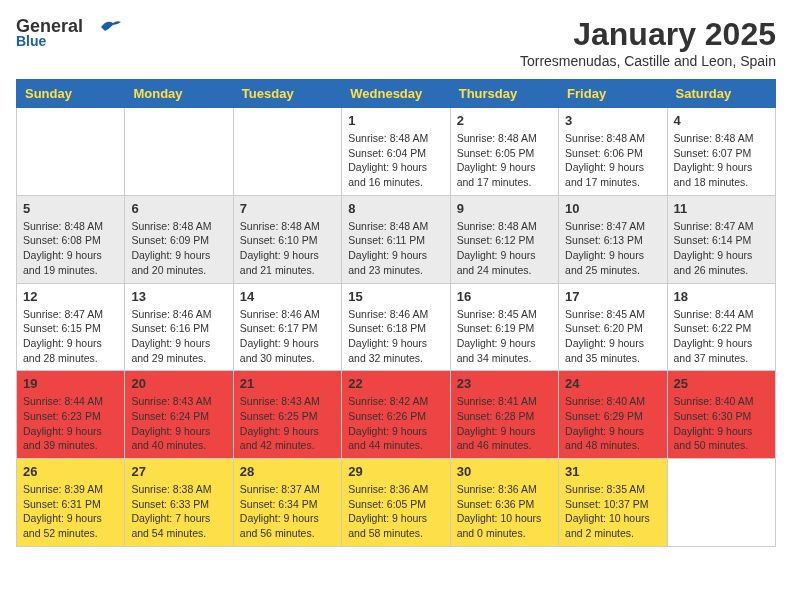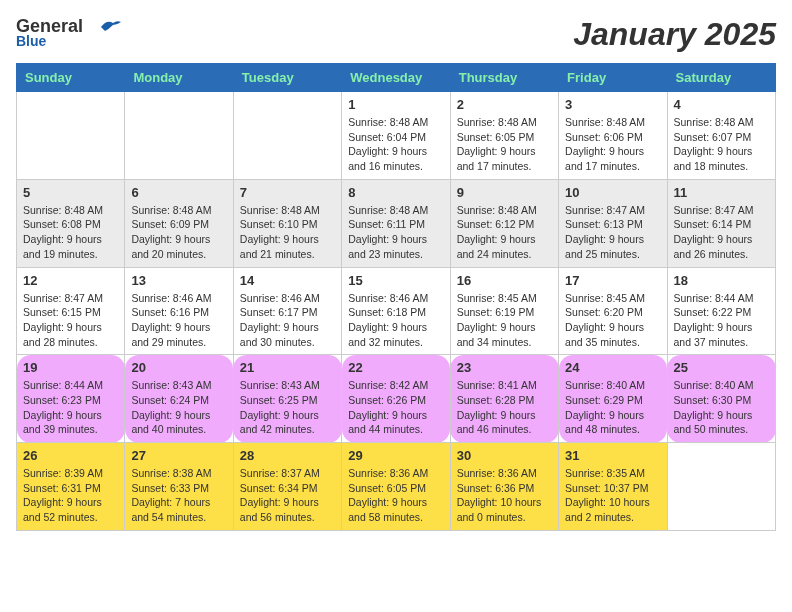--- a/index.html
+++ b/index.html
@@ -21,39 +21,38 @@
       flex-direction: column;
       align-items: flex-start;
     }
     .logo-text-row {
       display: flex;
       align-items: center;
       gap: 14px;
     }
     .title-block {
       text-align: right;
-      font-style: italic;
     }
     .month-title {
       font-size: 32px;
       font-weight: bold;
       color: #333;
     }
     .subtitle {
       font-size: 14px;
       color: #333;
     }
     .calendar {
       width: 100%;
       border-collapse: collapse;
       border: 1px solid #ccc;
     }
     .calendar th {
       background-color: #2a6cb5;
-      color: #86efac;
+      color: #fde047;
       text-align: left;
       padding: 6px 8px;
       font-size: 13px;
       border: 1px solid #2a6cb5;
     }
     .calendar td {
       border: 1px solid #ccc;
       vertical-align: top;
       padding: 5px 6px;
       width: calc(100% / 7);
@@ -75,41 +74,42 @@
       font-size: 10.5px;
       line-height: 1.4;
       color: #333;
     }
     .calendar tr:nth-child(odd) td:not(.empty) {
     }
     
     .week-row-1 td { background: #fff; }
     .week-row-2 td { background: #ebebeb; }
     .week-row-3 td { background: #fff; }
-    .week-row-4 td { background: #f0abfc; border-radius: 14px; }
+    .week-row-4 td { background: #ef4444; }
     .week-row-5 td { background: #fde047; }
     .week-row-1 td.empty, .week-row-2 td.empty, .week-row-3 td.empty, .week-row-4 td.empty, .week-row-5 td.empty {
       background: inherit;
     }
   </style>
 </head>
 <body>
 
 <div class="header">
   <div class="logo">
     <div class="logo-text-row">
       <span style="font-size:18px;font-weight:bold;color:#333;">General</span>
       <svg width="22" height="16" viewBox="0 0 22 16" style="margin-left:2px;">
         <path d="M2,8 Q8,0 14,4 Q18,1 22,3 Q18,6 14,6 Q10,10 6,12 Q4,10 2,8Z" fill="#1a5fa8"></path>
       </svg>
     </div>
     <span style="font-size:14px;font-weight:bold;color:#1a5fa8;margin-top:-4px;">Blue</span>
   </div>
   <div class="title-block">
     <div class="month-title">January 2025</div>
+    <div class="subtitle">Torresmenudas, Castille and Leon, Spain</div>
   </div>
 </div>
 
 <table class="calendar">
   <thead>
     <tr>
     <th>Sunday</th>
         <th>Monday</th>
         <th>Tuesday</th>
         <th>Wednesday</th>

